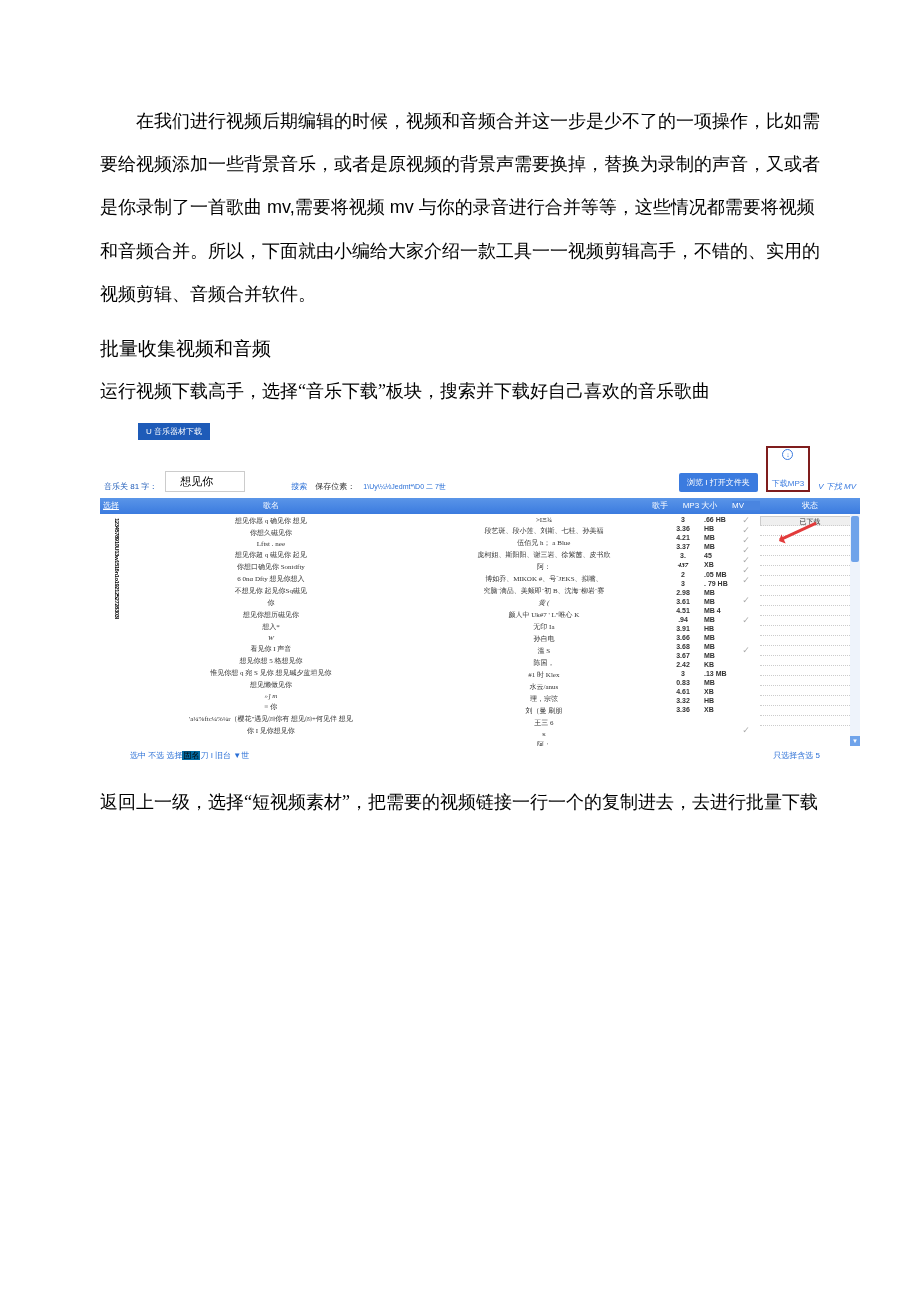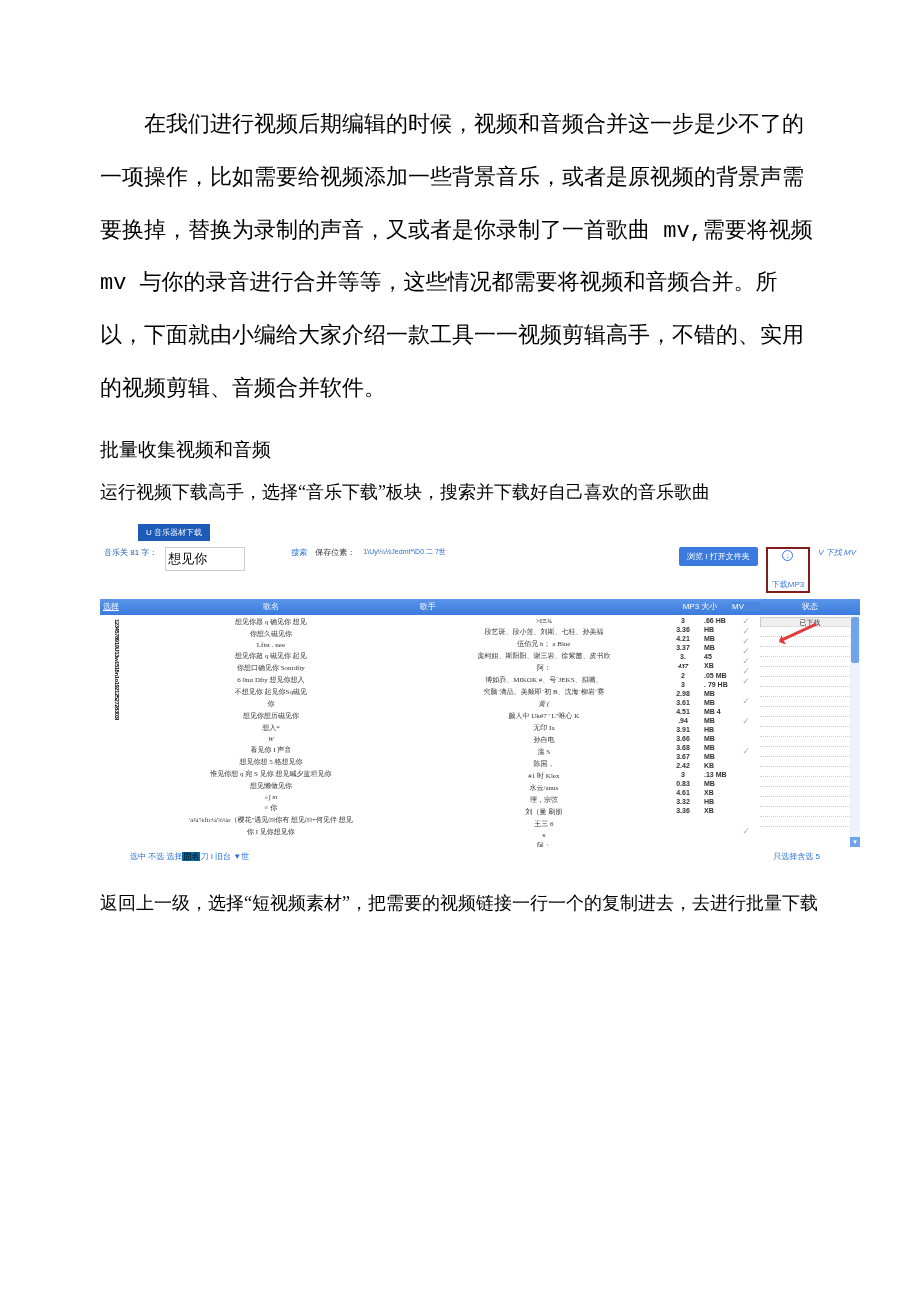--- a/index.html
+++ b/index.html
@@ -14,24 +14,24 @@
     padding: 100px 100px 40px 100px;
   }
   h1 {
     font-size: 30px;
     font-weight: 400;
     line-height: 1.5;
     margin-bottom: 24px;
     font-family: "SimSun", serif;
   }
   .body-text {
-    font-size: 22px;
+    font-size: 18px;
     line-height: 2.4;
     text-indent: 2em;
-    font-family: Liberation Mono, monospace;
+    font-family: Liberation Sans, sans-serif;
     margin-bottom: 12px;
   }
   .subhead {
     font-size: 19px;
     font-family: "SimSun", serif;
     line-height: 2.2;
     margin-top: 6px;
   }
   .para2 {
     font-size: 18px;
@@ -52,30 +52,30 @@
   .app .title-tab {
     display: inline-block;
     background: #1e5bb8;
     color: #fff;
     padding: 3px 8px;
     font-size: 8px;
     margin-left: 38px;
   }
   .app .toolbar {
     display: flex;
-    align-items: flex-start;
+    align-items: flex-end;
     padding: 6px 4px 6px 4px;
     gap: 8px;
     font-size: 8px;
   }
   .app .label-blue { color: #1e5bb8; }
   .app .kw-box {
     border: 1px solid #ccc;
-    padding: 2px 2px;
-    font-size: 13px;
+    padding: 2px 14px;
+    font-size: 11px;
     min-width: 80px;
     color: #000;
   }
   .app .link { color: #2a6fd6; cursor: pointer; }
   .app .path { color: #2a6fd6; font-size: 7px; }
   .app .btn-blue {
     background: #3b7bdf;
     color: #fff;
     padding: 4px 8px;
     border-radius: 2px;
@@ -98,21 +98,21 @@
   .app .table-head {
     display: flex;
     background: linear-gradient(#5a95e8, #3b7bdf);
     color: #fff;
     font-size: 8px;
     height: 16px;
     align-items: center;
   }
   .app .col-xuan { width: 22px; text-align: center; text-decoration: underline; }
   .app .col-name { flex: 1.2 1 0; text-align: center; }
-  .app .col-singer { flex: 1 1 0; text-align: left; font-family: Liberation Serif, serif; }
+  .app .col-singer { flex: 1 1 0; text-align: right; font-family: Liberation Serif, serif; }
   .app .col-size { width: 64px; text-align: center; }
   .app .col-mv { width: 28px; text-align: left; background:#4a85e0;}
   .app .col-status { width: 100px; text-align: center; }
   .app .grid {
     display: flex;
     height: 232px;
     position: relative;
   }
   .app .strip {
     width: 22px;

